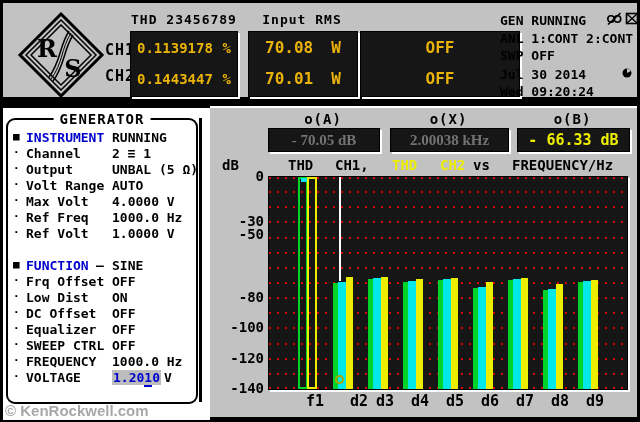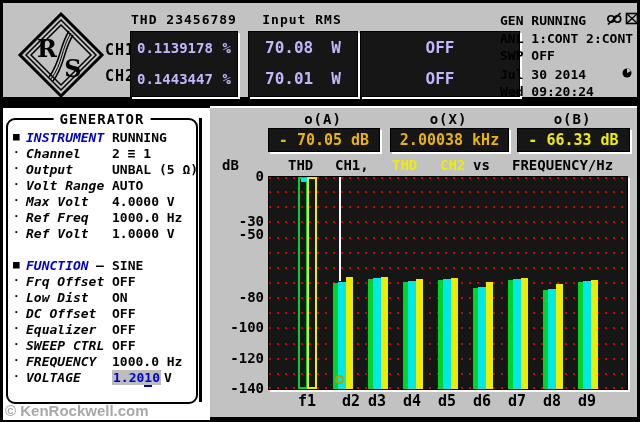--- a/index.html
+++ b/index.html
@@ -12,41 +12,41 @@
   #ch1{top:38px}#ch2{top:64px}
   .boxhdr{position:absolute;top:9px;font-size:13px;text-align:center;letter-spacing:1px;}
   #thd-hdr{left:123px;width:116px;}
   #rms-hdr{left:243px;width:112px;}
   .readout{position:absolute;top:28px;height:64px;background:#161616;border:1px solid #000;
            box-shadow:2px 2px 0 #fff;}
   #thd-box{left:127px;width:106px;}
   #rms-box{left:245px;width:108px;}
   #aux-box{left:357px;width:158px;}
   .ro-row{height:31px;display:flex;align-items:center;justify-content:space-between;
-          padding:0 6px;font-size:14px;color:#c4b5fd;}
+          padding:0 6px;font-size:14px;color:#eab308;}
   #rms-box .ro-row{padding:0 16px;font-size:16px;}
   #aux-box .ro-row{justify-content:center;font-size:16px;}
   
   .stat{position:absolute;left:497px;font-size:13px;white-space:pre;}
   #st-gen{top:10px}#st-anl{top:28px}#st-swp{top:45px}#st-date{top:64px}#st-time{top:81px}
   .sticon{position:absolute;top:9px;}
   #icon-a{left:603px}#icon-b{left:621px}
   #clock{position:absolute;left:618px;top:64px;}
   
   #left-region{position:absolute;left:3px;top:108px;width:207px;height:312px;background:#fff;}
   #gen-panel{position:absolute;left:3px;top:10px;width:188px;height:282px;
              border:2px solid #000;border-radius:9px;background:#fff;}
   #gen-title{position:absolute;left:50%;top:-9px;transform:translateX(-50%);
              background:#fff;padding:0 6px;font-size:14px;letter-spacing:1px;white-space:nowrap;}
   #gen-rows{position:absolute;left:2px;top:10px;right:2px;}
   .gen-row{position:relative;height:16px;font-size:13px;white-space:nowrap;}
   .gen-row.spacer{height:16px;}
   .gen-row span{position:absolute;top:0;}
   .bullet{left:3px;font-size:11px;}
-  .lab{left:16px;font-style:italic;}
+  .lab{left:16px;}
   .blue{color:#0000cc;}
   .sep{left:86px;}
   .val{left:102px;}
   .hl{background:#bdbdbd;color:#0000cc;padding:0 1px;}
   .hl span{position:static;}
   .cur{border-bottom:2px solid #0000cc;}
   .unit{left:154px;}
   #scroll-bars{position:absolute;left:196px;top:10px;width:9px;height:284px;
                border-left:3px solid #000;border-right:3px solid #000;background:#fff;}
   #watermark{position:absolute;left:2px;top:294px;font-family:"Liberation Sans",sans-serif;
@@ -54,29 +54,29 @@
              text-shadow:1px 1px 0 #fff,-1px -1px 0 #fff,1px -1px 0 #fff,-1px 1px 0 #fff;}
   
   #chart-region{position:absolute;left:210px;top:106px;width:427px;height:309px;
                 background:#c2c2c2;border-top:2px solid #fff;}
   .cur-lab{position:absolute;top:3px;font-size:14px;text-align:center;letter-spacing:1px;}
   #cl-a{left:58px;width:110px;}#cl-x{left:180px;width:117px;}#cl-b{left:307px;width:111px;}
   .cur-box{position:absolute;top:20px;height:22px;background:#161616;border:1px solid #000;
            box-shadow:2px 2px 0 #fff;display:flex;align-items:center;justify-content:center;
            font-size:15px;}
   #cb-a{left:58px;width:110px;}#cb-x{left:180px;width:117px;}#cb-b{left:307px;width:111px;}
-  .green{color:#eab308;}.yellow{color:#eded00;}
+  .green{color:#737373;font-family:Liberation Serif, serif;}.yellow{color:#eded00;}
   #title-row{position:absolute;left:0;top:49px;height:16px;width:100%;font-size:14px;}
   #title-row span{position:absolute;top:0;}
   #plot{position:absolute;left:58px;top:68px;width:358px;height:212px;background:#161616;
         box-shadow:2px 2px 0 #fff;border:1px solid #000;}
   .gridline{position:absolute;left:0;width:100%;height:2px;
             background:repeating-linear-gradient(to right,#d40000 0 2px,transparent 2px 8px);}
   .ytick{position:absolute;width:54px;text-align:right;font-size:14px;transform:translateY(-50%);}
-  .xtick{position:absolute;top:284px;font-size:15px;transform:translateX(-50%);}
+  .xtick{position:absolute;top:284px;font-size:15px;transform:translateX(-50%);margin-left:8px;}
   .bar{position:absolute;bottom:0;}
   .bar.g{background:#00d42a;}
   .bar.c{background:#00e8e8;}
   .bar.y{background:#eded00;}
   .bar.outline-g{background:transparent;border:2px solid #00d42a;box-sizing:border-box;}
   .bar.outline-y{background:transparent;border:2px solid #eded00;box-sizing:border-box;}
   .f1cap{position:absolute;background:#00e8e8;}
   #xcursor{position:absolute;width:2px;background:#fff;}
   #omarker{position:absolute;width:9px;height:9px;border:2px solid #a8a800;border-radius:50%;
            box-sizing:border-box;background:transparent;}

